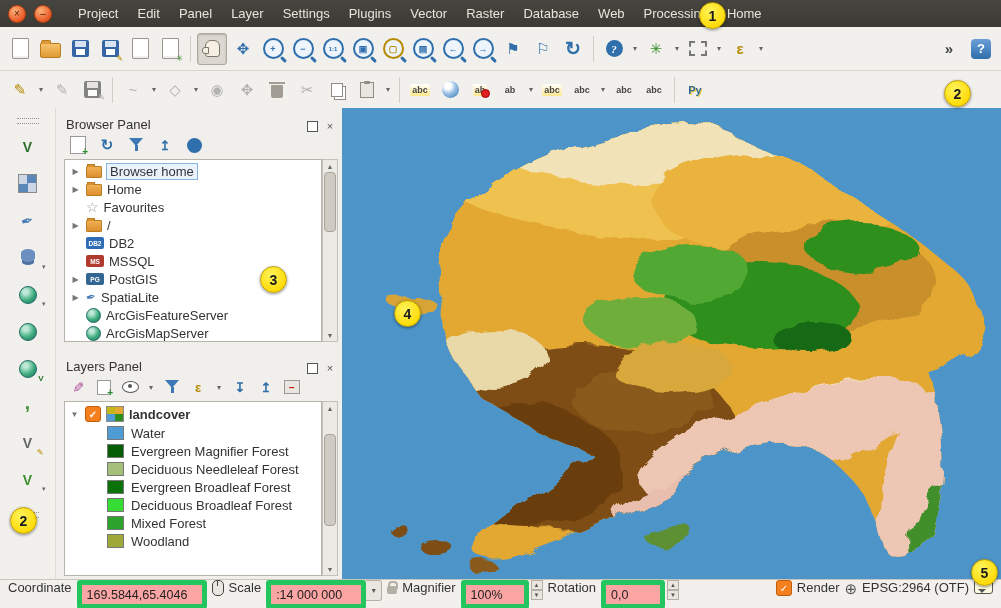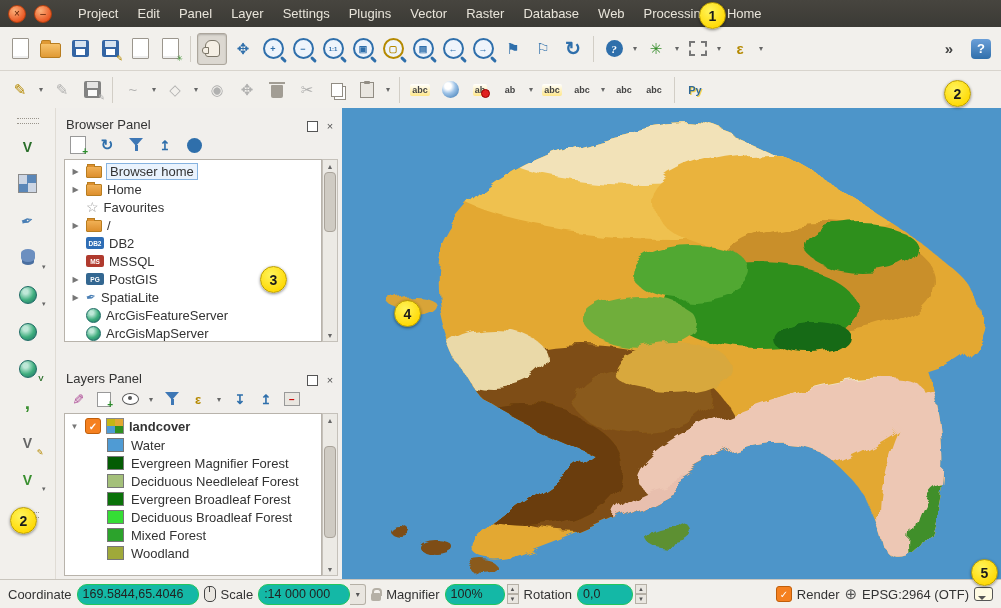--- a/index.html
+++ b/index.html
@@ -98,21 +98,21 @@
   .main{position:absolute;top:108px;left:0;right:0;bottom:28px;display:flex}
   .lefttb{width:55px;background:#f2f0ec;border-right:1px solid #e0dcd5;display:flex;flex-direction:column;
           align-items:center;padding-top:6px}
   .lefttb .tbtn{margin:3.5px 0;width:34px}
   .grip{width:22px;height:4px;border-top:1px dotted #9a958c;border-bottom:1px dotted #9a958c;margin:4px 0}
   .ddside{position:absolute;right:-1px;bottom:2px;font-size:7px;color:#666}
 
   .docks{width:278px;display:flex;flex-direction:column;background:#f1efec;padding:4px 2px 0 6px}
   .panel{display:flex;flex-direction:column;position:relative}
   .panel-browser{height:234px}
-  .panel-layers{flex:1;margin-top:20px}
+  .panel-layers{flex:1;margin-top:8px}
   .ptitle{height:20px;display:flex;align-items:flex-end;padding:0 4px;color:#333}
   .ptitle .t{flex:1}
   .pbtn{width:12px;height:12px;display:flex;align-items:center;justify-content:center;margin-left:6px;color:#555;font-size:11px}
   .pfloat{width:9px;height:9px;border:1px solid #555;background:#fff}
   .ptools{display:flex;align-items:center;gap:9px;padding:3px 2px 4px 6px}
   .ptools .tbtn{min-width:20px;height:20px;font-size:13px}
   .treewrap{flex:1;position:relative;margin:0 2px 4px 2px}
   .tree{position:absolute;left:0;top:0;right:16px;bottom:0;background:#fff;border:1px solid #b8b3ab;overflow:hidden;padding-top:2px}
   .trow{height:18px;display:flex;align-items:center;gap:5px;padding-left:5px;white-space:nowrap}
   .arrow{width:11px;font-size:8px;color:#777;text-align:center;flex:none}
@@ -133,22 +133,22 @@
        background:conic-gradient(#e3a832 25%,#2e8f1f 0 50%,#4f9bd4 0 75%,#c4b616 0);flex:none}
   .lrow{height:18px;display:flex;align-items:center;gap:7px;padding-left:42px}
   .swatch{width:15px;height:12px;border:1px solid #777;flex:none}
 
   
   .map{flex:1;position:relative;overflow:hidden}
   .map svg{position:absolute;left:0;top:0}
 
   
   .statusbar{position:absolute;left:0;right:0;bottom:0;height:28px;background:#f2f0ec;border-top:1px solid #c9c5bd;
-       display:flex;align-items:center;gap:5px;padding:0 8px;color:#333}
-  .sb-input{background:#14b8a6;border:1px solid #22c55e;border-radius:10px;height:19px;padding:0 5px;font-size:12.5px;
+       display:flex;align-items:flex-start;gap:5px;padding:0 8px;color:#333}
+  .sb-input{background:#fca5a5;border:5px solid #22c55e;border-radius:3px;height:19px;padding:0 5px;font-size:12.5px;
        font-family:"Liberation Sans",sans-serif;color:#222}
   .coord{width:110px}
   .scale{width:80px}
   .magn{width:48px}
   .rot{width:44px}
   .spin{display:flex;flex-direction:column;justify-content:center;height:20px;margin-left:-3px}
   .spin span{font-size:6px;color:#555;height:8px;display:flex;align-items:center;padding:0 2px;border:1px solid #b5b0a6;background:#e9e6e0}
   .sb-dd{width:15px;height:19px;border:1px solid #b5b0a6;border-left:none;border-radius:0 3px 3px 0;margin-left:-5px;
        background:#e9e6e0;display:flex;align-items:center;justify-content:center;font-size:8px;color:#555}
   .sb-label{color:#333}

